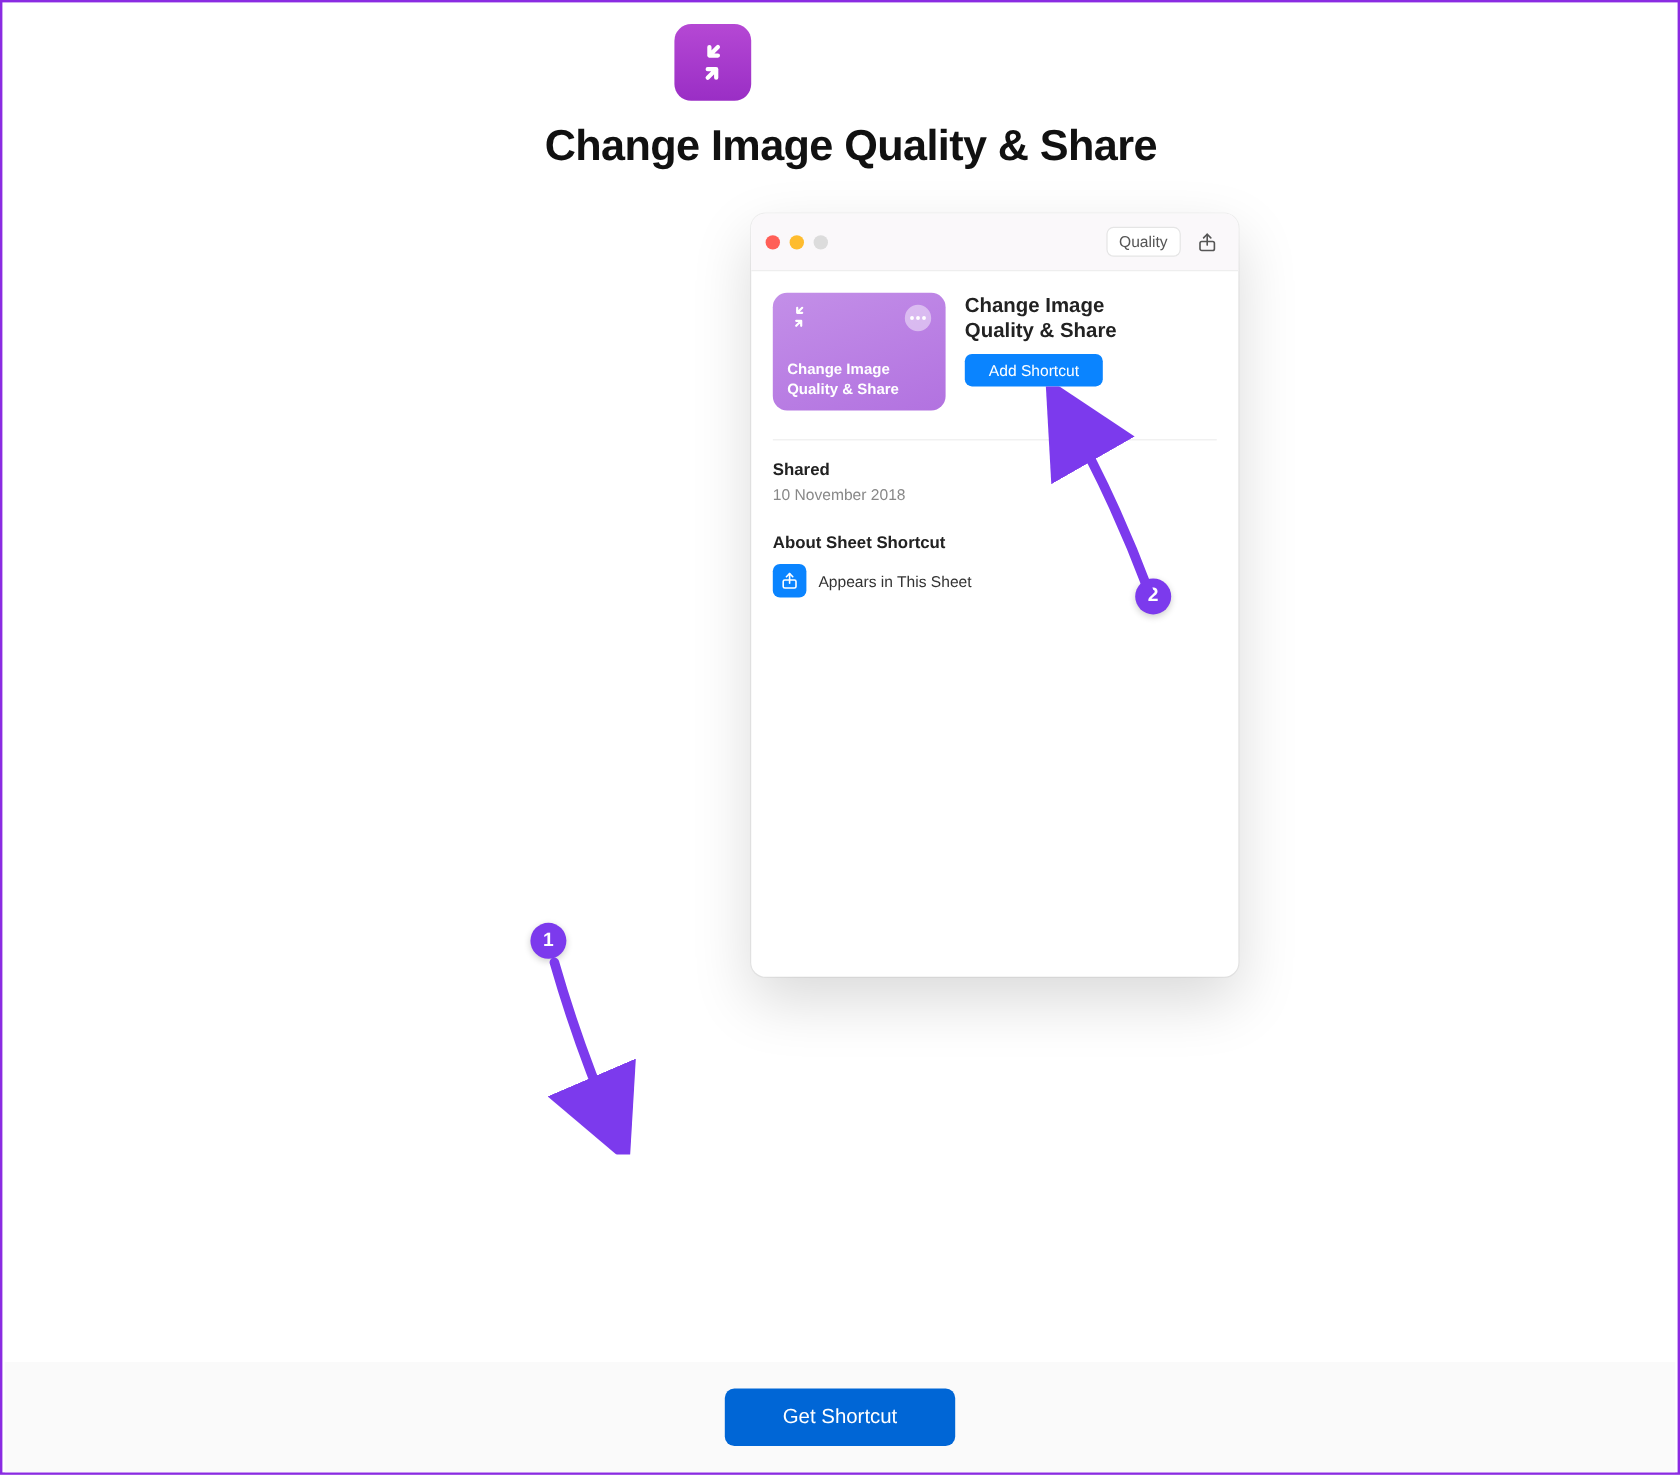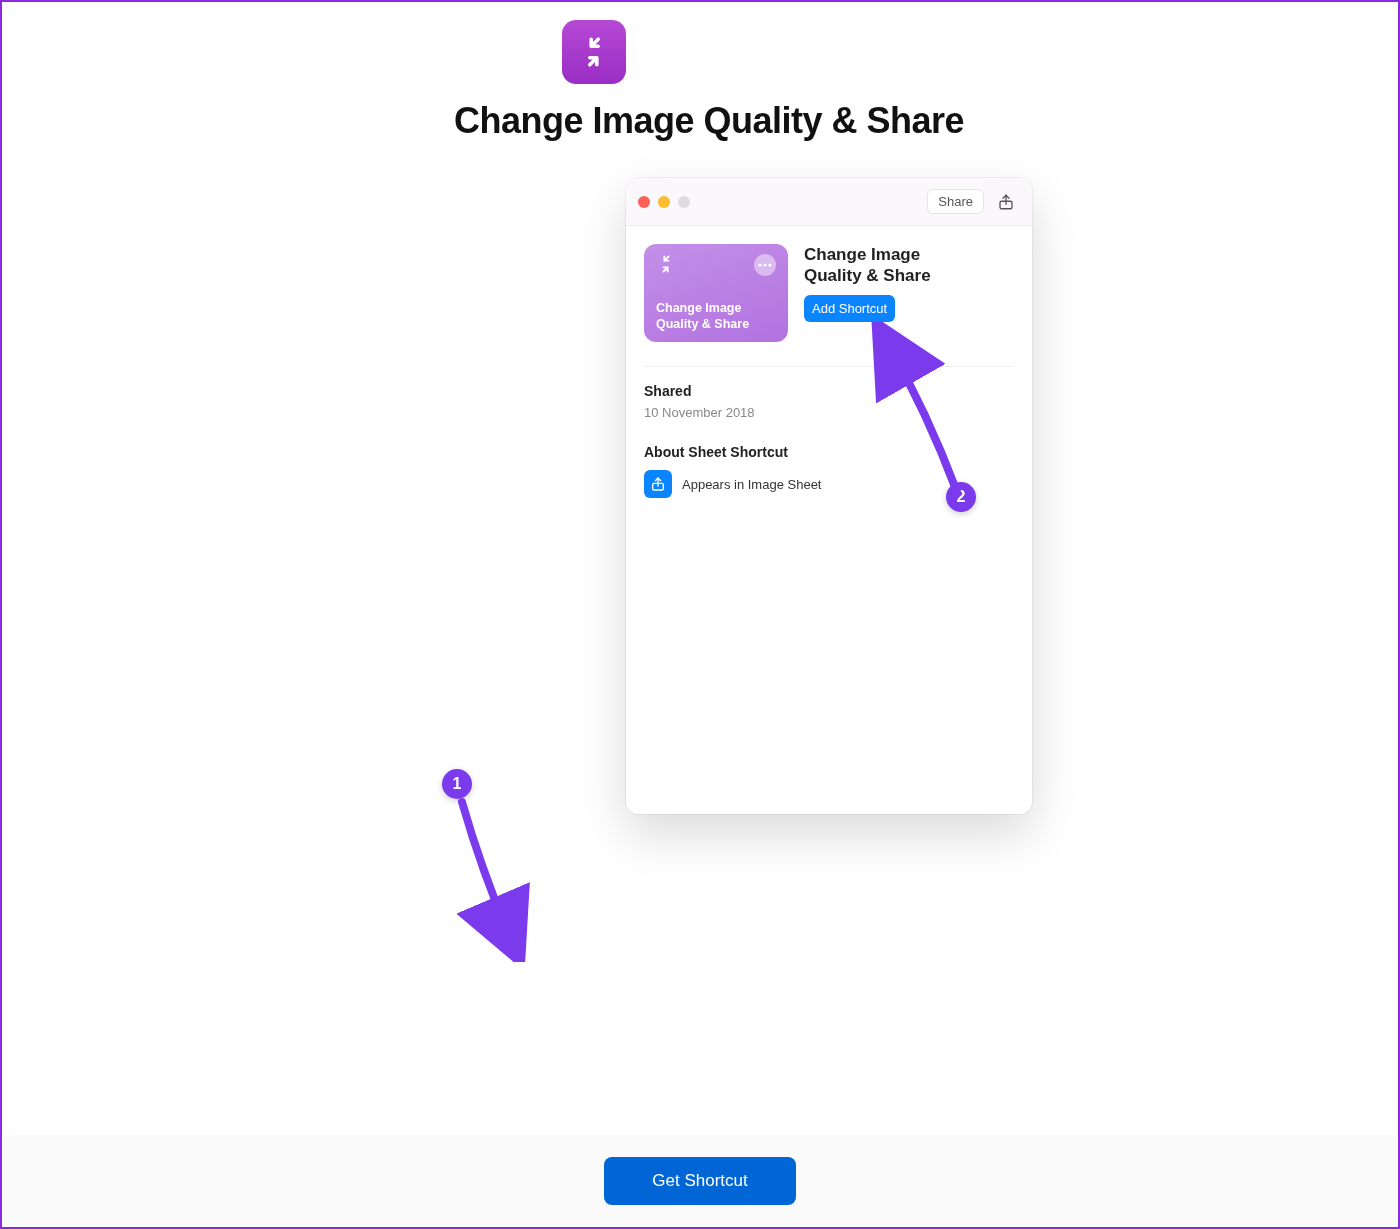--- a/index.html
+++ b/index.html
@@ -106,21 +106,21 @@
       font-size: 14px; color: #fff; letter-spacing: 1px;
     }
     .card-title { font-size: 12.5px; font-weight: 600; line-height: 1.3; }
     .card-side { display: flex; flex-direction: column; gap: 8px; }
     .detail-title { font-size: 17px; font-weight: 700; color: #222; line-height: 1.25; }
     .add-btn {
       background: #0a84ff;
       color: #fff;
       border: none;
       border-radius: 6px;
-      padding: 6px 8px;
+      padding: 6px 20px;
       font-size: 13px;
       font-weight: 500;
       cursor: pointer;
       width: fit-content;
     }
     .section-divider { border-top: 1px solid #eee; margin: 24px 0 16px 0; }
     .section-label { font-size: 14px; font-weight: 700; color: #222; margin-bottom: 6px; }
     .section-value { font-size: 13px; color: #888; }
     .about-row { display: flex; align-items: center; gap: 10px; margin-top: 10px;}
     .about-icon {
@@ -180,21 +180,21 @@
 <h1 class="page-title">Change Image Quality &amp; Share</h1>
 
 <div class="mac-window">
   <div class="titlebar">
     <div class="traffic">
       <div class="dot red"></div>
       <div class="dot yellow"></div>
       <div class="dot gray"></div>
     </div>
     <div class="titlebar-spacer"></div>
-    <button class="report-btn">Share</button>
+    <button class="report-btn">Quality</button>
     <div class="share-btn">
       <svg width="18" height="18" viewBox="0 0 24 24" fill="none" stroke="currentColor" stroke-width="1.8" stroke-linecap="round" stroke-linejoin="round">
         <path d="M12 3v12"></path>
           <path d="M8 7l4-4 4 4"></path>
           <rect x="4" y="11" width="16" height="10" rx="2"></rect>
       </svg>
     </div>
   </div>
 
   <div class="window-body">
@@ -239,21 +239,21 @@
     <div>
       <div class="section-label">About Sheet Shortcut</div>
       <div class="about-row">
         <div class="about-icon">
           <svg width="16" height="16" viewBox="0 0 24 24" fill="none" stroke="#fff" stroke-width="2" stroke-linecap="round" stroke-linejoin="round">
             <path d="M12 3v12"></path>
               <path d="M8 7l4-4 4 4"></path>
               <rect x="4" y="11" width="16" height="10" rx="2"></rect>
           </svg>
         </div>
-        <div class="about-text">Appears in Image Sheet</div>
+        <div class="about-text">Appears in This Sheet</div>
       </div>
     </div>
   </div>
 </div>
 
 <div class="anno-badge anno-1">1</div>
 <div class="anno-badge anno-2">2</div>
 
 <svg class="arrow-svg" style="top:790px; left:450px;" width="100" height="170">
   <defs>

